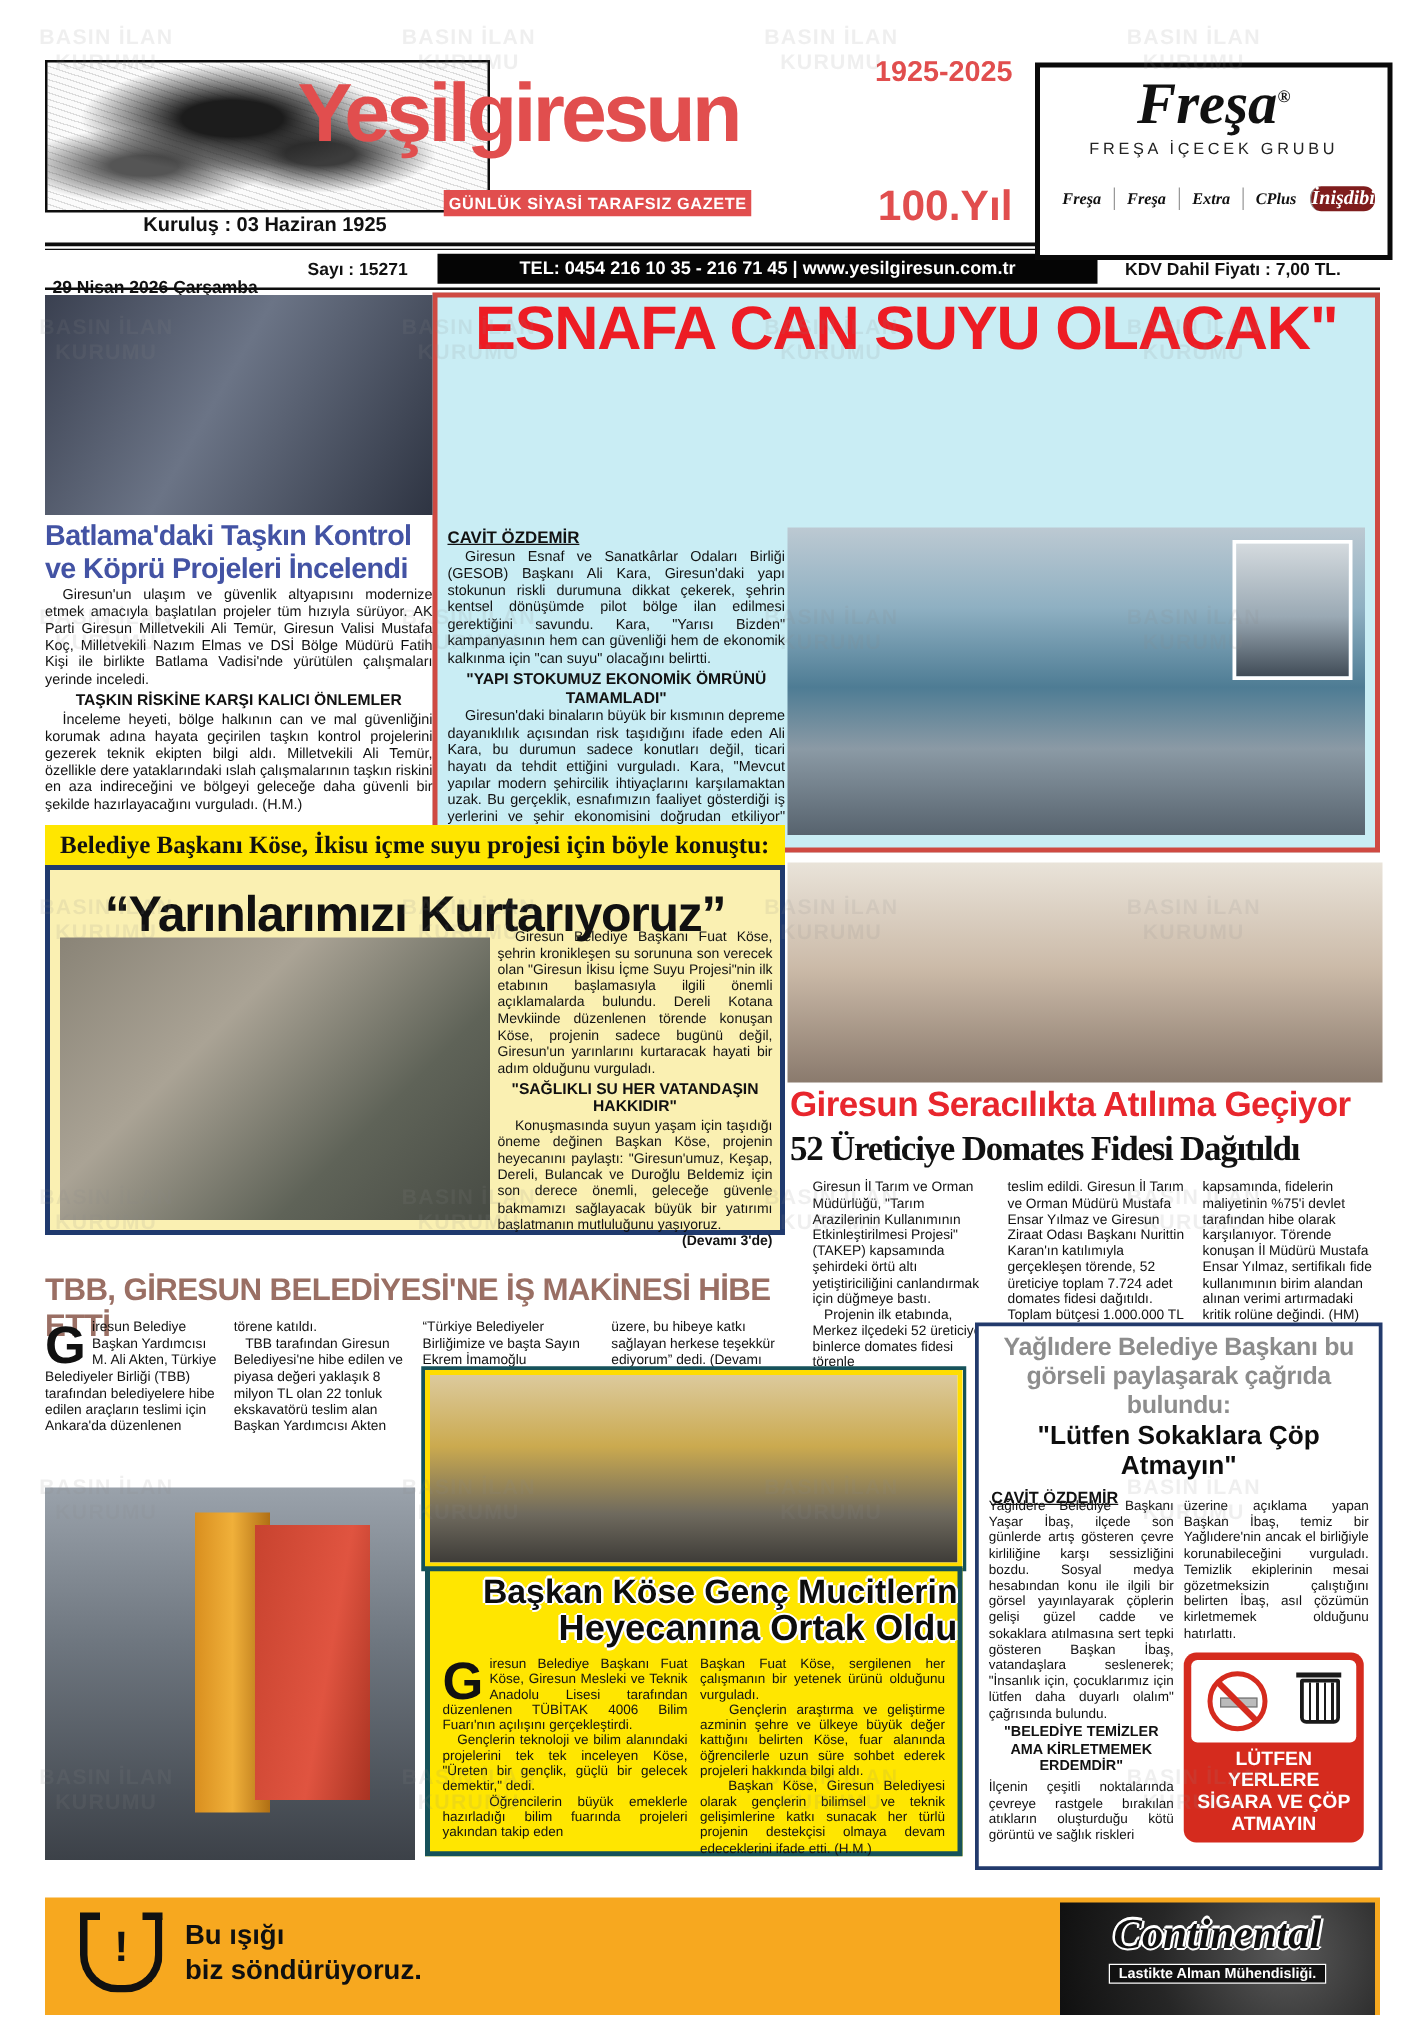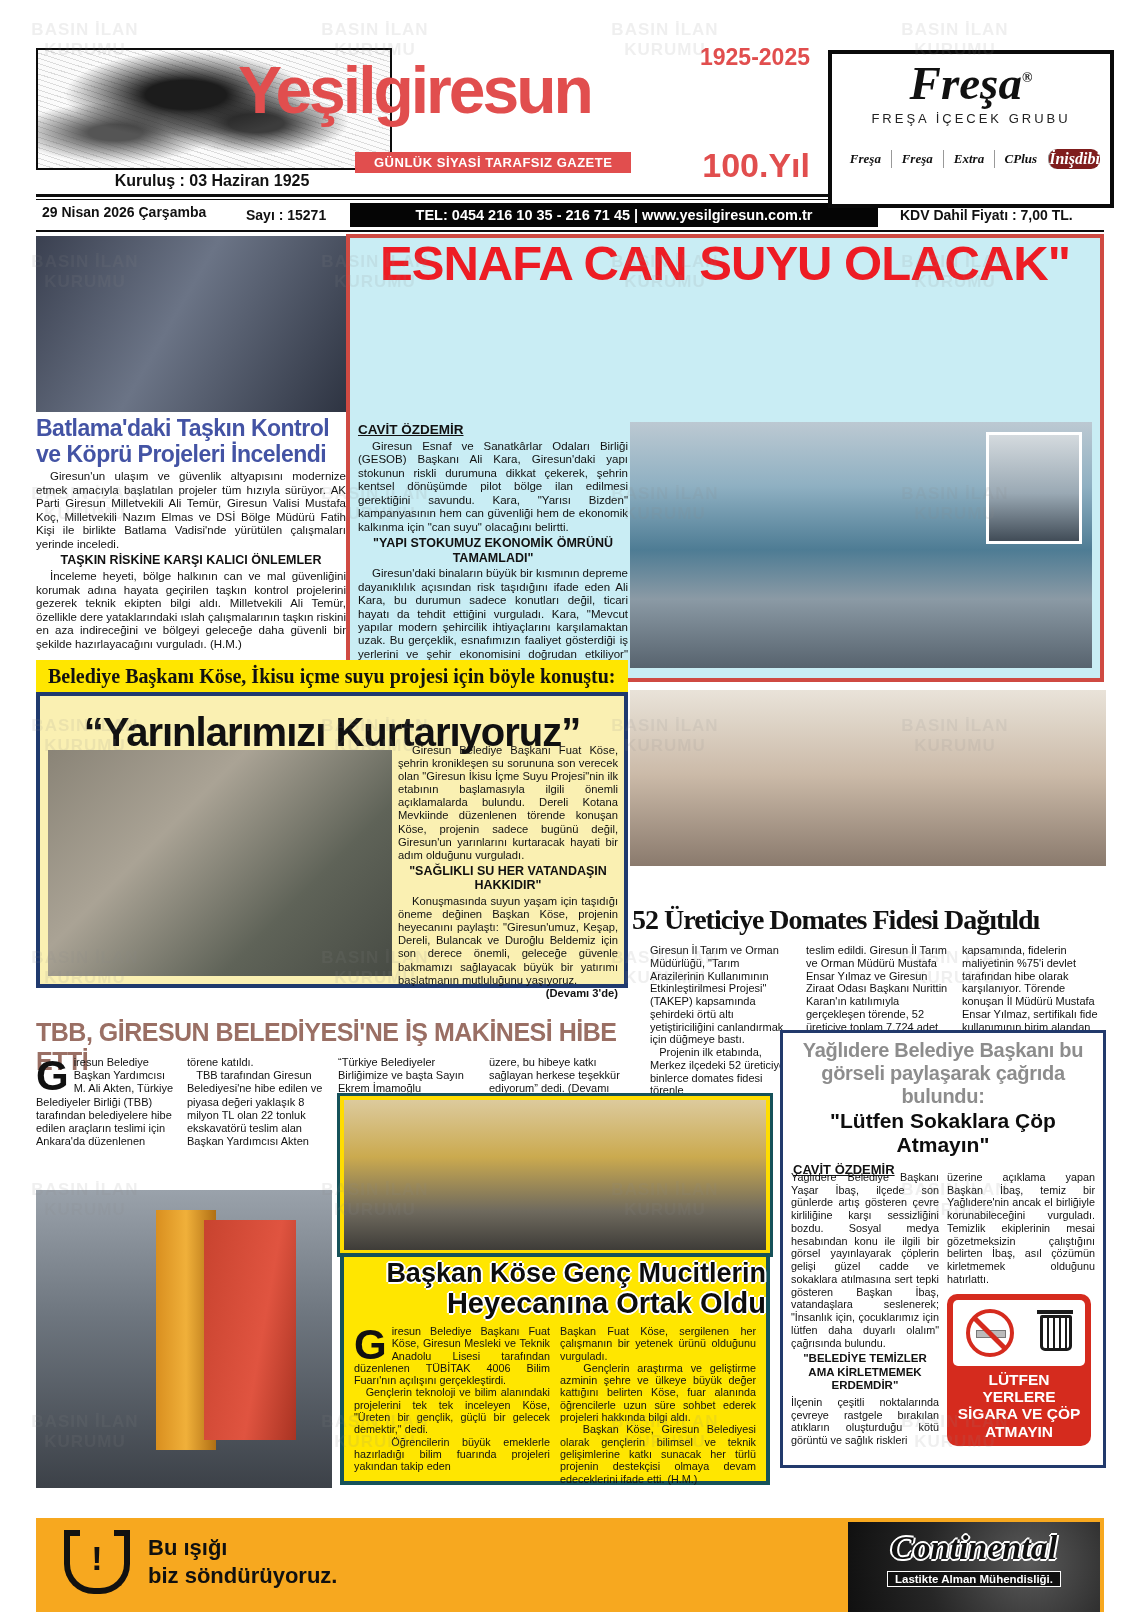--- a/index.html
+++ b/index.html
@@ -14,37 +14,37 @@
     background:
       radial-gradient(ellipse at 42% 38%, #1c1c1c 0 14%, rgba(0,0,0,0) 42%),
       radial-gradient(ellipse at 62% 62%, #3c3c3c 0 9%, rgba(0,0,0,0) 30%),
       radial-gradient(ellipse at 22% 70%, #555 0 7%, rgba(0,0,0,0) 26%),
       repeating-linear-gradient(18deg,#fbfbfb 0 4px,#dcdcdc 4px 5px);}
   #founding{left:36px;top:172px;width:352px;font-weight:bold;font-size:16px;text-align:center;}
   #logo{left:238px;top:52px;width:575px;text-align:left;font-weight:bold;font-size:66px;
         letter-spacing:-3px;color:#e14e4e;}
   #years{left:630px;top:44px;width:180px;text-align:right;font-weight:bold;font-size:23px;color:#e14e4e;}
   #tagline{left:355px;top:152px;background:#e14e4e;color:#fff;font-weight:bold;font-size:13px;
-           padding:3px 19px;white-space:nowrap;letter-spacing:.5px;}
+           padding:3px 4px;white-space:nowrap;letter-spacing:.5px;}
   #centenary{left:628px;top:146px;width:182px;text-align:right;font-weight:bold;font-size:34px;color:#e14e4e;}
   #fresa{left:828px;top:50px;width:278px;height:150px;border:4px solid #0a0a0a;background:#fff;z-index:3;}
   .fresa-name{text-align:center;font-family:"Liberation Serif",serif;font-style:italic;font-weight:bold;
               font-size:47px;margin-top:6px;line-height:1;}
   .fresa-reg{font-size:14px;vertical-align:super;font-style:normal;}
   .fresa-group{text-align:center;font-size:13px;letter-spacing:3px;color:#222;margin-top:4px;}
   .fresa-brands{display:flex;align-items:center;margin:7px 8px 0 8px;}
   .fresa-brands span{flex:1;text-align:center;font-family:"Liberation Serif",serif;font-style:italic;
                      font-weight:bold;font-size:13px;border-left:1px solid #999;padding:1px 0;}
   .fresa-brands span:first-child{border-left:none;}
   .fresa-brands .pill{background:#7f1d1d;color:#fff;border-radius:9px;font-size:16px;margin:16px 2px;}
   
   #rule1{left:36px;top:194px;width:1068px;height:3px;background:#0d0d0d;}
   #rule2{left:36px;top:199px;width:1068px;height:1px;background:#0d0d0d;}
   #rule3{left:36px;top:230px;width:1068px;height:2px;background:#0d0d0d;}
-  #date{left:42px;top:204px;font-weight:bold;font-size:14px;}
+  #date{left:42px;top:221px;font-weight:bold;font-size:14px;}
   #issue{left:246px;top:207px;font-weight:bold;font-size:14px;}
   #telbox{left:350px;top:203px;width:528px;height:24px;background:#050505;color:#fff;
           text-align:center;font-weight:bold;font-size:14.5px;line-height:24px;}
   #price{left:900px;top:207px;font-weight:bold;font-size:14px;}
   
   #kentsel-box{left:346px;top:234px;width:750px;height:440px;background:#c9edf4;border:4px solid #cf4a42;}
   .kicker{text-align:center;font-family:"Liberation Serif",serif;font-weight:bold;font-size:26px;margin-top:4px;}
   .kentsel-h{text-align:center;color:#ed1c24;font-weight:bold;font-size:49px;line-height:1.03;letter-spacing:-1px;}
   #kentsel-article{left:8px;top:184px;width:270px;font-size:11.5px;line-height:1.17;}
   .byline{font-weight:bold;font-size:13.5px;text-decoration:underline;margin-bottom:2px;}
@@ -95,21 +95,21 @@
   
   #mucit-box{left:340px;top:1253px;width:422px;height:224px;background:#ffe600;border:4px solid #16525a;}
   .mucit-h{text-align:right;font-weight:bold;color:#0d0d0d;line-height:1.06;
       text-shadow:-2px 0 #fff,2px 0 #fff,0 -2px #fff,0 2px #fff,-1px -1px #fff,1px 1px #fff;}
   .mucit-h1{font-size:27px;margin-top:2px;}
   .mucit-h2{font-size:29px;}
   #mucit-cols{position:absolute;left:10px;top:68px;width:402px;display:flex;gap:10px;
       font-size:10.8px;line-height:1.14;}
   #mucit-cols>div{flex:1;}
   
-  #yagli-box{left:780px;top:1030px;width:320px;height:432px;border:3px solid #223a6c;background:#fff;}
+  #yagli-box{left:780px;top:1058px;width:320px;height:432px;border:3px solid #223a6c;background:#fff;}
   .yag-title{text-align:center;color:#8d8d8d;font-weight:bold;font-size:20px;line-height:1.15;
       letter-spacing:-.3px;margin-top:6px;}
   .yag-sub{text-align:center;font-weight:bold;font-size:21px;color:#0d0d0d;margin-top:1px;}
   .yag-byline{margin:5px 0 0 10px;font-weight:bold;font-size:13px;text-decoration:underline;}
   #yag-cols{position:absolute;left:8px;top:138px;width:304px;display:flex;gap:8px;
       font-size:10.8px;line-height:1.18;}
   #yag-cols>div{width:148px;}
   .yag-subhead{text-align:center;font-weight:bold;font-size:11.5px;margin:3px 0;}
   .sign{margin-top:8px;background:#d52b1e;border-radius:10px;padding:6px;width:132px;}
   .sign-icons{background:#fff;border-radius:5px;height:66px;display:flex;align-items:center;
@@ -203,20 +203,21 @@
     <div class="abs ph" id="photo-yarinlar"></div>
     <div class="abs just" id="yarinlar-text">
       <p class="p-ind">Giresun Belediye Başkanı Fuat Köse, şehrin kronikleşen su sorununa son verecek olan "Giresun İkisu İçme Suyu Projesi"nin ilk etabının başlamasıyla ilgili önemli açıklamalarda bulundu. Dereli Kotana Mevkiinde düzenlenen törende konuşan Köse, projenin sadece bugünü değil, Giresun'un yarınlarını kurtaracak hayati bir adım olduğunu vurguladı.</p>
       <div class="subhead">"SAĞLIKLI SU HER VATANDAŞIN HAKKIDIR"</div>
       <p class="p-ind">Konuşmasında suyun yaşam için taşıdığı öneme değinen Başkan Köse, projenin heyecanını paylaştı: "Giresun'umuz, Keşap, Dereli, Bulancak ve Duroğlu Beldemiz için son derece önemli, geleceğe güvenle bakmamızı sağlayacak büyük bir yatırımı başlatmanın mutluluğunu yaşıyoruz.</p>
       <div class="cont">(Devamı 3'de)</div>
     </div>
   </div>
 
   <div class="abs ph" id="photo-sera"></div>
+  <div class="abs" id="sera-title">Giresun Seracılıkta Atılıma Geçiyor</div>
   <div class="abs" id="sera-sub">52 Üreticiye Domates Fidesi Dağıtıldı</div>
   <div class="abs" id="sera-cols">
     <div class="multi">Giresun İl Tarım ve Orman Müdürlüğü, "Tarım Arazilerinin Kullanımının Etkinleştirilmesi Projesi" (TAKEP) kapsamında şehirdeki örtü altı yetiştiriciliğini canlandırmak için düğmeye bastı.
 &nbsp;&nbsp;&nbsp;Projenin ilk etabında, Merkez ilçedeki 52 üreticiye binlerce domates fidesi törenle</div>
     <div class="multi">teslim edildi. Giresun İl Tarım ve Orman Müdürü Mustafa Ensar Yılmaz ve Giresun Ziraat Odası Başkanı Nurittin Karan'ın katılımıyla gerçekleşen törende, 52 üreticiye toplam 7.724 adet domates fidesi dağıtıldı. Toplam bütçesi 1.000.000 TL olan proje</div>
     <div class="multi">kapsamında, fidelerin maliyetinin %75'i devlet tarafından hibe olarak karşılanıyor. Törende konuşan İl Müdürü Mustafa Ensar Yılmaz, sertifikalı fide kullanımının birim alandan alınan verimi artırmadaki kritik rolüne değindi. (HM)</div>
   </div>
 
   <div class="abs" id="tbb-title">TBB, GİRESUN BELEDİYESİ'NE İŞ MAKİNESİ HİBE ETTİ</div>
   <div class="abs" id="tbb-cols">

